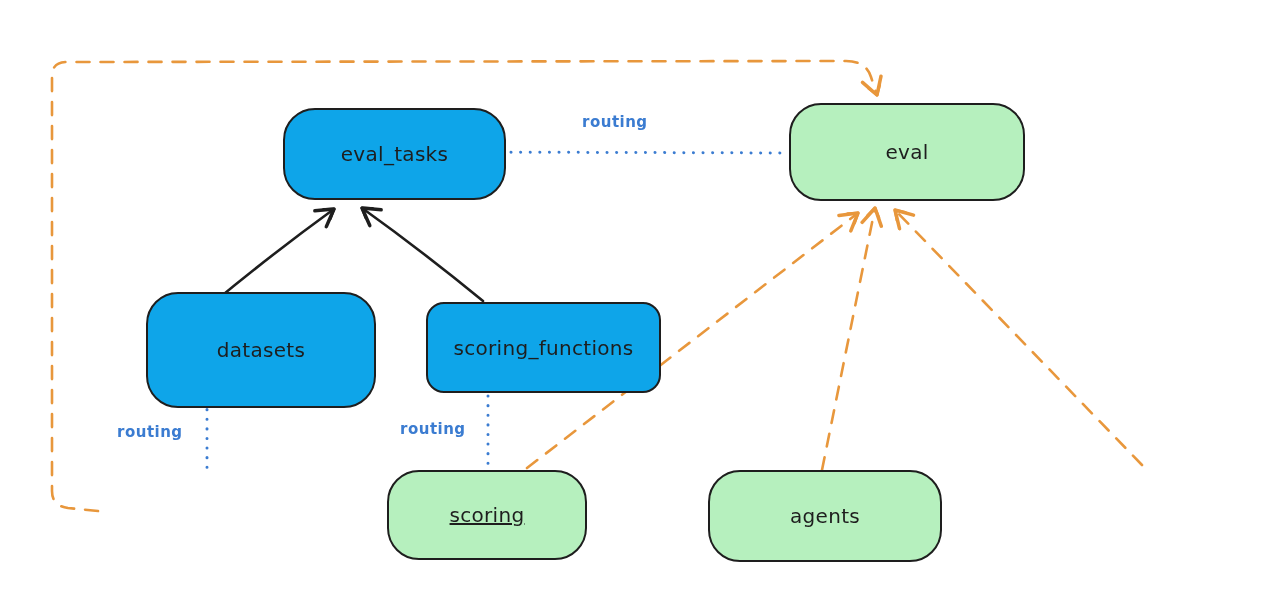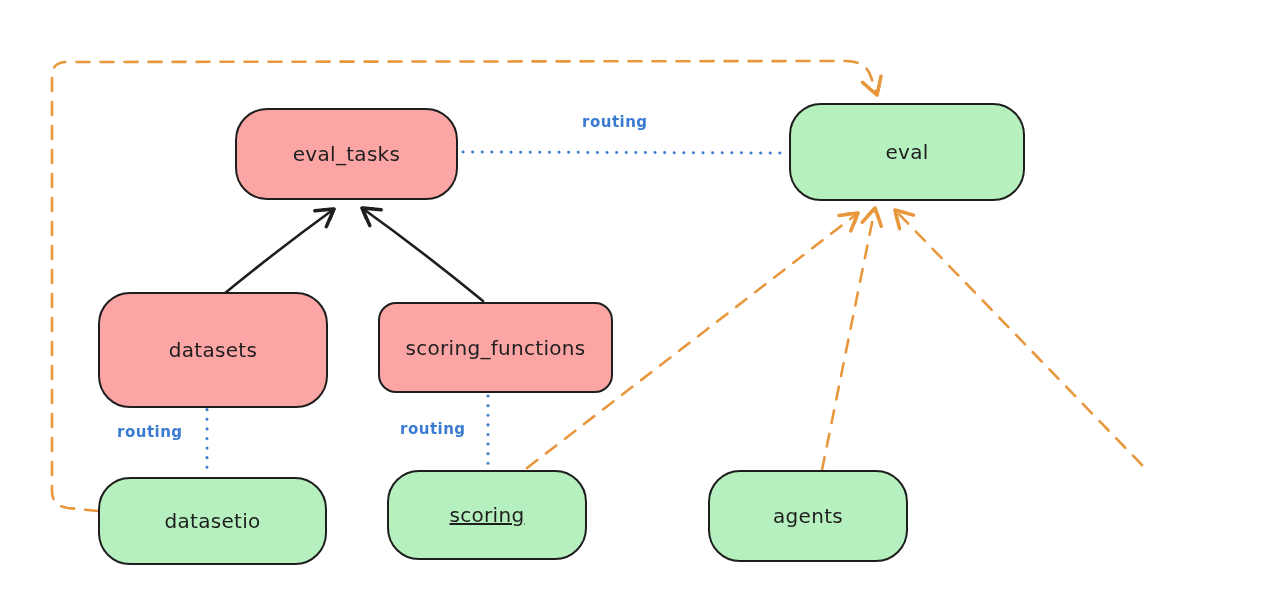--- a/index.html
+++ b/index.html
@@ -27,30 +27,30 @@
     border-radius: 32px;
     display: flex;
     align-items: center;
     justify-content: center;
     box-sizing: border-box;
     color: #1e1e1e;
     font-size: 20px;
     letter-spacing: 0.3px;
     font-weight: 500;
   }
-  .node.blue  { background: #fca5a5; }
+  .node.blue  { background: #0ea5e9; margin-left: 48px; }
   .node.green { background: #b6f0be; }
 
   #n-eval_tasks        { left: 235px; top: 108px; width: 223px; height: 92px; }
   #n-eval              { left: 789px; top: 103px; width: 236px; height: 98px; }
   #n-datasets          { left:  98px; top: 292px; width: 230px; height: 116px; }
   #n-scoring_functions { left: 378px; top: 302px; width: 235px; height: 91px; border-radius: 18px; }
   #n-datasetio         { left:  98px; top: 477px; width: 229px; height: 88px; }
   #n-scoring           { left: 387px; top: 470px; width: 200px; height: 90px; text-decoration: underline; }
-  #n-agents            { left: 708px; top: 470px; width: 200px; height: 92px; }
+  #n-agents            { left: 708px; top: 470px; width: 234px; height: 92px; }
   #n-inference         { left:1020px; top: 466px; width: 235px; height: 93px; }
 
   .routing-label {
     position: absolute;
     z-index: 3;
     color: #3b7cd1;
     font-size: 15px;
     font-weight: 600;
     letter-spacing: 0.5px;
   }
@@ -106,23 +106,20 @@
   </div>
   <div class="node green" id="n-eval">
     <span>eval</span>
   </div>
   <div class="node blue" id="n-datasets">
     <span>datasets</span>
   </div>
   <div class="node blue" id="n-scoring_functions">
     <span>scoring_functions</span>
   </div>
-  <div class="node green" id="n-datasetio">
-    <span>datasetio</span>
-  </div>
   <div class="node green" id="n-scoring">
     <span>scoring</span>
   </div>
   <div class="node green" id="n-agents">
     <span>agents</span>
   </div>
 
   <div class="routing-label" id="routing-1">routing</div>
   <div class="routing-label" id="routing-2">routing</div>
   <div class="routing-label" id="routing-3">routing</div>

